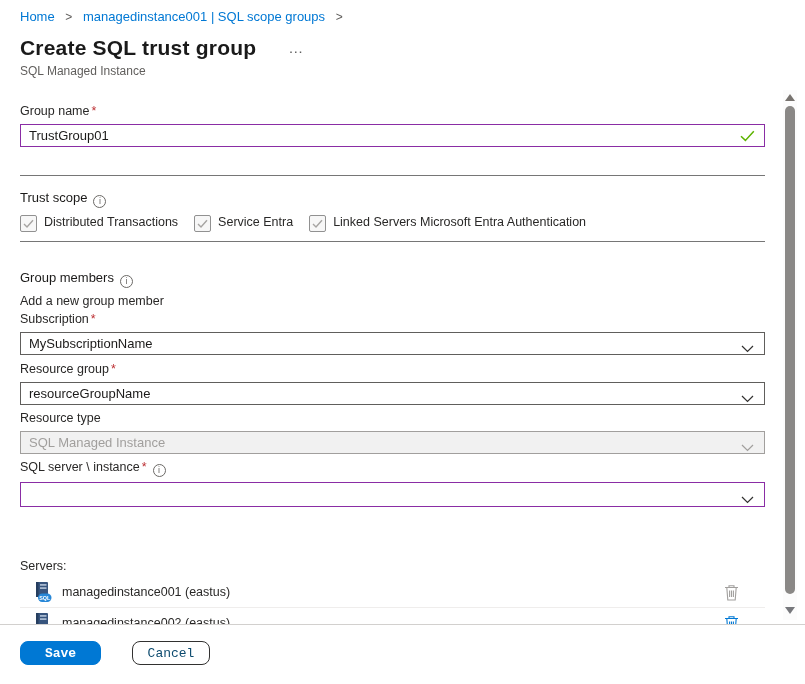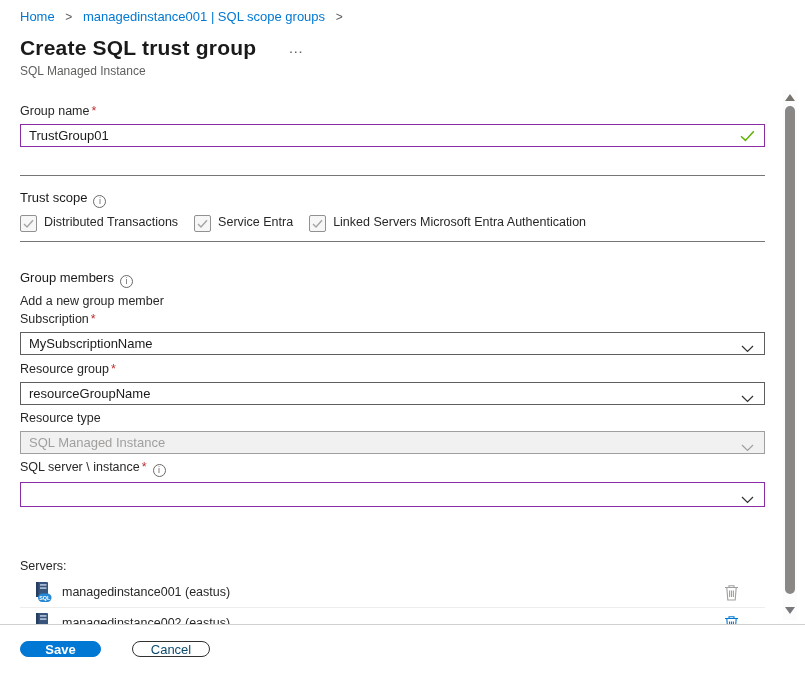--- a/index.html
+++ b/index.html
@@ -72,22 +72,22 @@
   .scroll-arrow { position:absolute; left:2px; width:0; height:0;
     border-left:5px solid transparent; border-right:5px solid transparent; cursor:pointer; }
   .scroll-arrow.up { top:4px; border-bottom:7px solid #77736f; }
   .scroll-arrow.down { bottom:6px; border-top:7px solid #77787c; }
   .scroll-thumb { position:absolute; top:16px; left:2px; width:10px; height:488px;
     background:#8a8886; border-radius:5px; cursor:grab; }
 
   
   .footer { position:absolute; left:0; right:0; bottom:0; height:60px; background:#fff;
     border-top:1px solid #d2d0ce; display:flex; align-items:flex-start; padding:16px 0 0 20px; }
-  .btn { height:16px; font-size:13px; border-radius:8px; cursor:pointer;
-    font-family:Liberation Sans, sans-serif; }
+  .btn { height:24px; font-size:13px; border-radius:8px; cursor:pointer;
+    font-family:Liberation Mono, monospace; }
   .btn-save { width:81px; background:#0078d4; border:1px solid #0078d4; color:#fff; font-weight:700; }
   .btn-cancel { width:78px; margin-left:31px; background:#fff; border:1px solid #323130; color:#0c4a6e; }
 </style>
 </head>
 <body>
 
 <div class="page">
 
   <div class="header">
     <nav class="breadcrumb">

